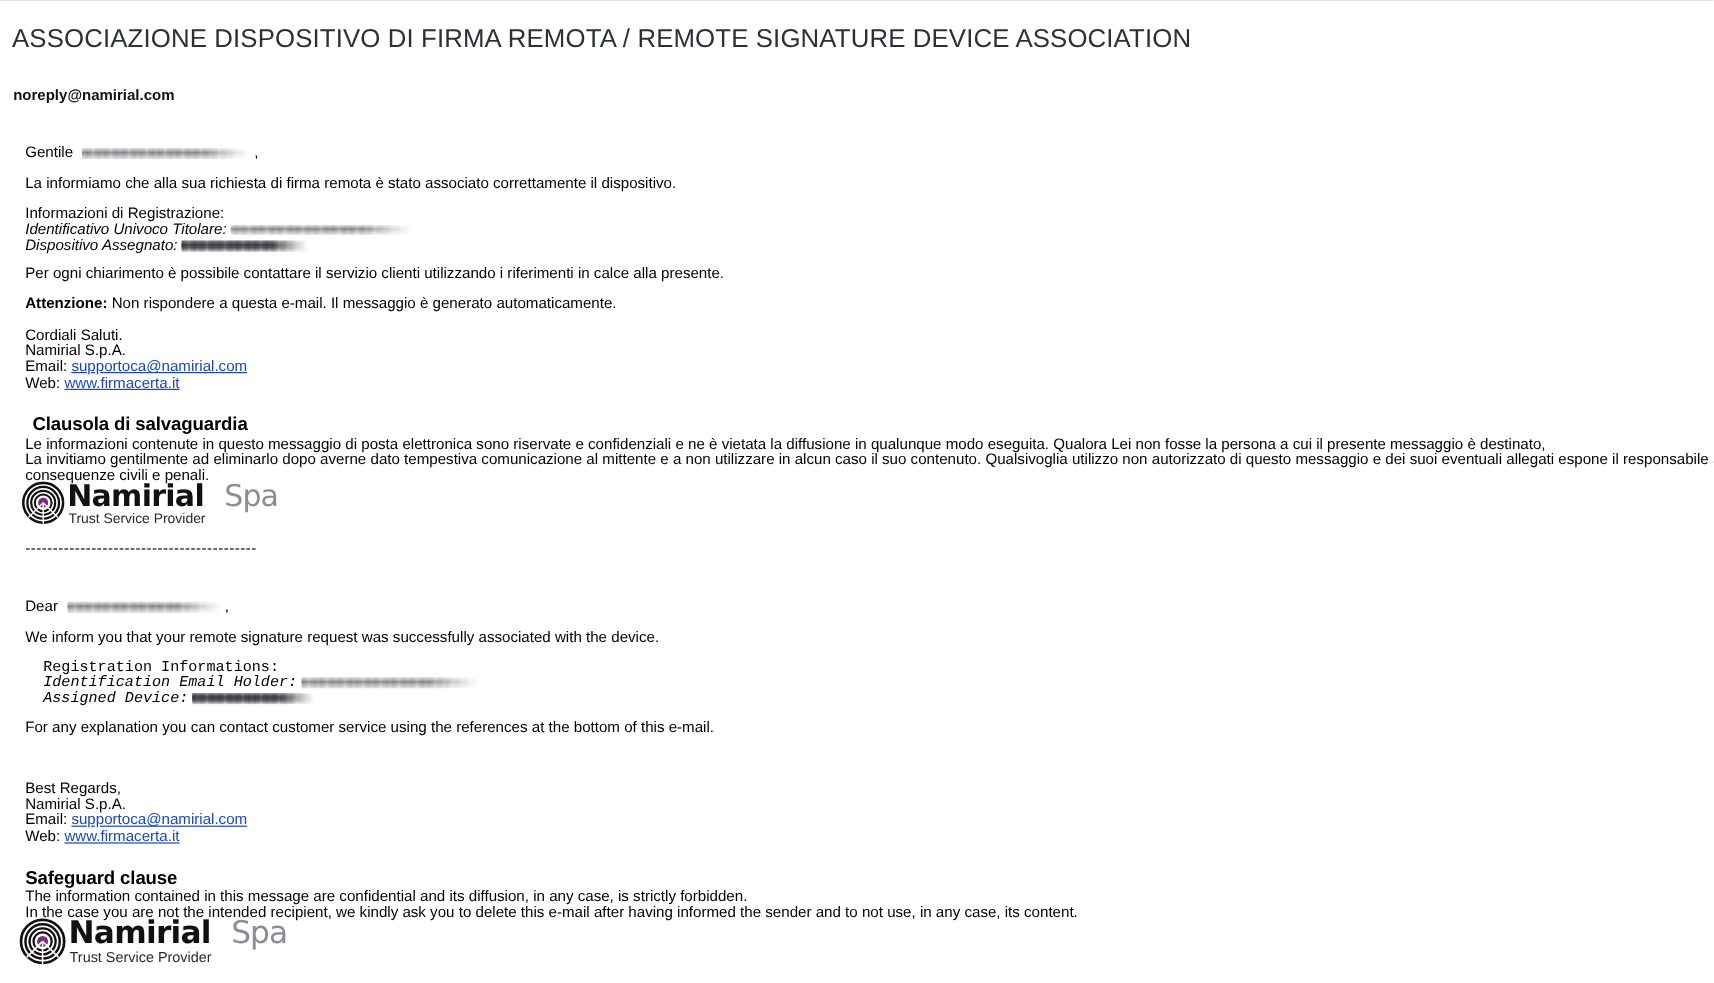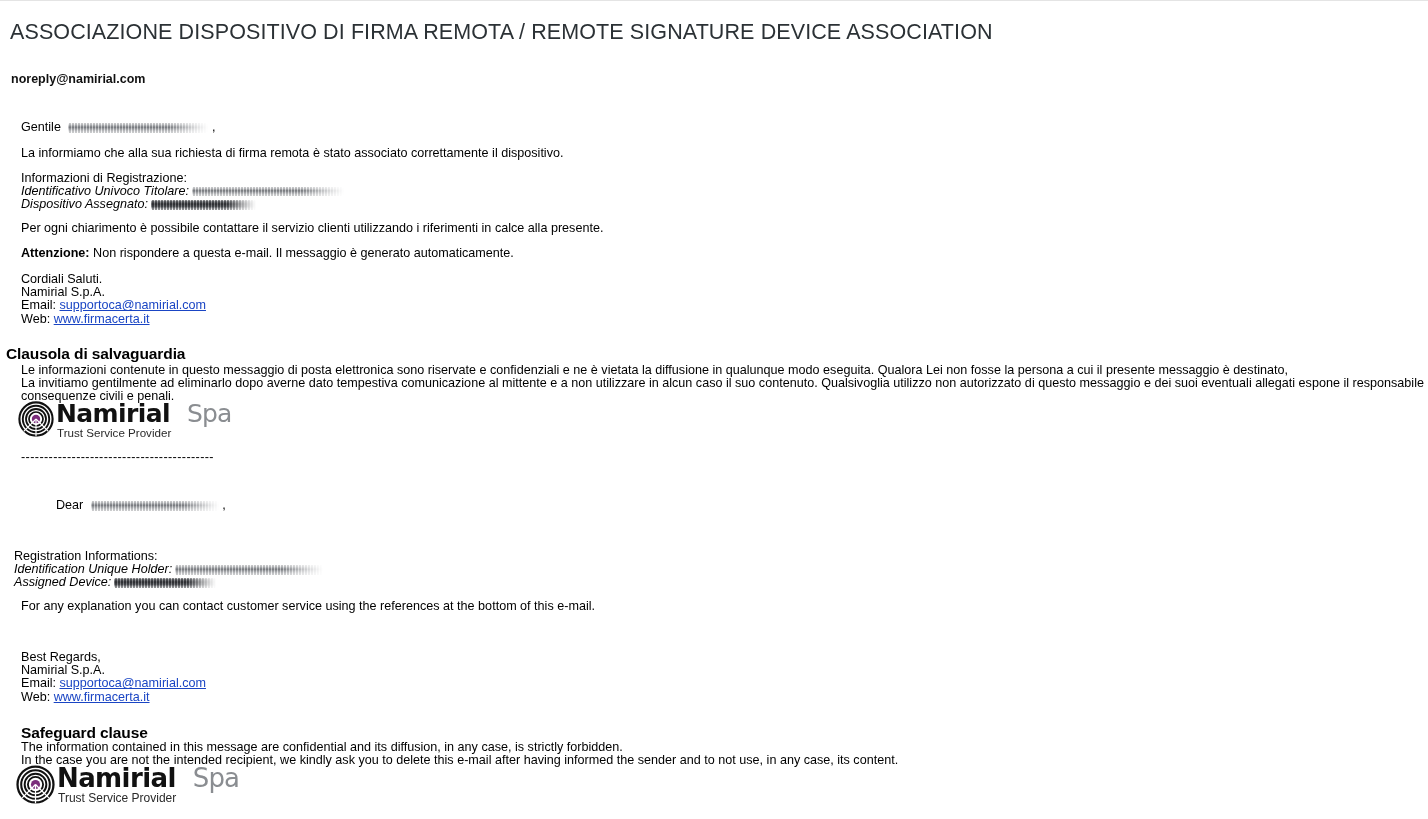--- a/index.html
+++ b/index.html
@@ -208,21 +208,21 @@
     <span class="line">
       <span>Email:</span>
       <a class="lnk" href="#">supportoca@namirial.com</a>
     </span>
     <span class="line">
       <span>Web:</span>
       <a class="lnk" href="#">www.firmacerta.it</a>
     </span>
   </div>
 
-  <div class="sect-h" style="left:6px; top:345px;">Clausola di salvaguardia</div>
+  <div class="sect-h" style="left:27px; top:345px;">Clausola di salvaguardia</div>
   <div class="blk" style="left:21px; top:364px;">
     <span class="line">Le informazioni contenute in questo messaggio di posta elettronica sono riservate e confidenziali e ne è vietata la diffusione in qualunque modo eseguita. Qualora Lei non fosse la persona a cui il presente messaggio è destinato,</span>
     <span class="line">La invitiamo gentilmente ad eliminarlo dopo averne dato tempestiva comunicazione al mittente e a non utilizzare in alcun caso il suo contenuto. Qualsivoglia utilizzo non autorizzato di questo messaggio e dei suoi eventuali allegati espone il responsabile alle relative</span>
     <span class="line">consequenze civili e penali.</span>
   </div>
 
   <div class="logo" style="left:18px; top:401px;">
     <span class="mark">
       <svg width="36" height="36" viewBox="0 0 36 36" aria-hidden="true">
         <g fill="none" stroke="#111111">
@@ -240,31 +240,32 @@
       </svg>
     </span>
     <span class="wordwrap" style="margin-left:2px; padding-top:1px;">
       <span class="word" style="font-size:25px;"><span>Namirial</span><span class="spa">Spa</span></span>
       <span class="tag" style="font-size:11.6px; margin-top:1px; margin-left:1px;">Trust Service Provider</span>
     </span>
   </div>
 
   <div class="dashes" style="left:21px; top:450px;">------------------------------------------</div>
 
-  <div class="blk" style="left:21px; top:499px;margin-left:35px;">
+  <div class="blk" style="left:21px; top:499px;">
     <span>Dear</span>
     <span class="redact fade" style="width:128px;height:10px;margin-left:4px;"></span>
     <span>,</span>
   </div>
 
-
-  <div class="blk" style="left:14px; top:550px;">
+  <div class="blk" style="left:21px; top:525px;">We inform you that your remote signature request was successfully associated with the device.</div>
+
+  <div class="blk" style="left:36px; top:550px;font-family:Liberation Mono, monospace;">
     <span class="line">Registration Informations:</span>
     <span class="line">
-      <span class="ital">Identification Unique Holder:</span><span class="redact fade" style="width:148px;height:10px;margin-left:3px;"></span>
+      <span class="ital">Identification Email Holder:</span><span class="redact fade" style="width:148px;height:10px;margin-left:3px;"></span>
     </span>
     <span class="line">
       <span class="ital">Assigned Device:</span><span class="redact dark fade" style="width:102px;height:10px;margin-left:3px;"></span>
     </span>
   </div>
 
   <div class="blk" style="left:21px; top:600px;">For any explanation you can contact customer service using the references at the bottom of this e-mail.</div>
 
 
   <div class="blk" style="left:21px; top:651px;">

